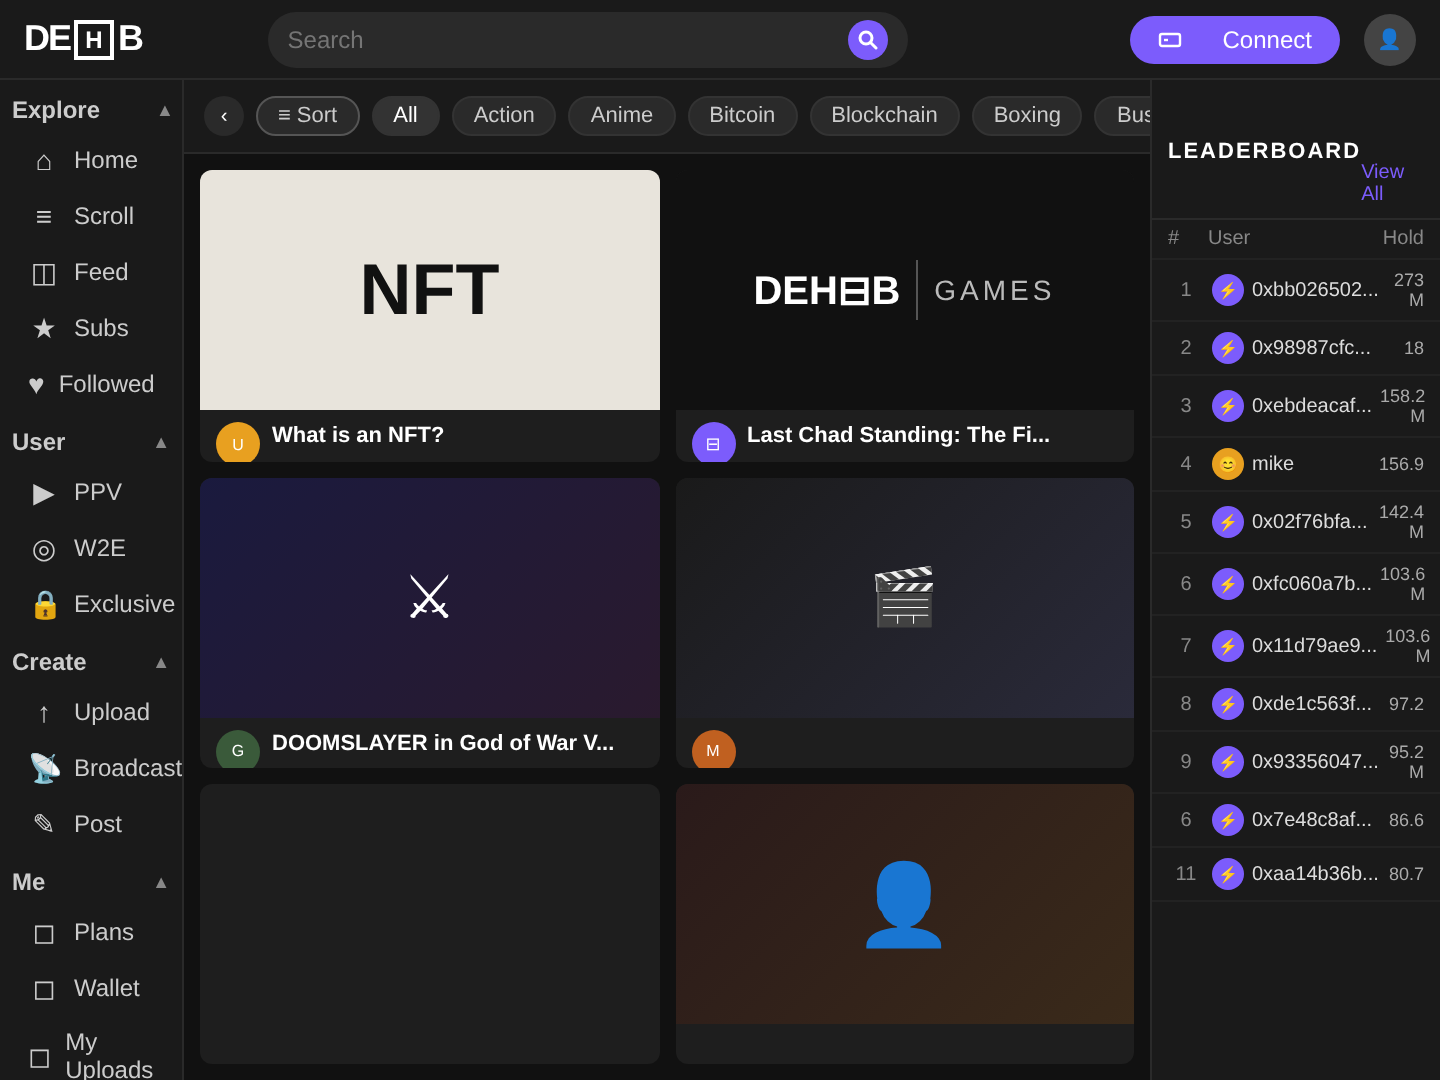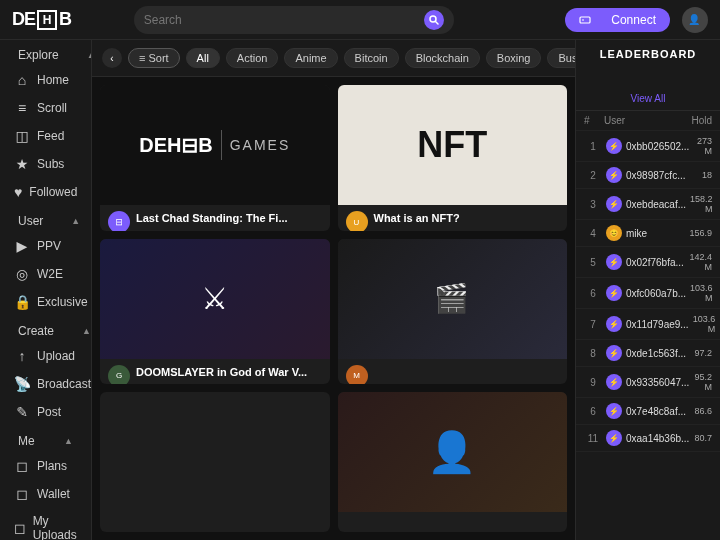--- a/index.html
+++ b/index.html
@@ -92,24 +92,24 @@
       overflow-y: auto;
       flex-shrink: 0;
       padding-bottom: 8px;
     }
     .sidebar::-webkit-scrollbar { width: 3px; }
     .sidebar::-webkit-scrollbar-thumb { background: #333; }
     .sidebar-section-header {
       display: flex;
       align-items: center;
       justify-content: space-between;
-      padding: 8px 18px 4px;
+      padding: 8px 6px 4px;
       color: #ccc;
       font-size: 12px;
-      font-weight: normal;
+      font-weight: bold;
       cursor: pointer;
       gap: 28px;
     }
     .sidebar-section-header .chevron {
       font-size: 9px;
       color: #888;
     }
     .sidebar-item {
       display: flex;
       align-items: center;
@@ -282,21 +282,20 @@
     }
     .leaderboard::-webkit-scrollbar { width: 3px; }
     .leaderboard::-webkit-scrollbar-thumb { background: #333; }
     .lb-header {
       display: flex;
       align-items: center;
       justify-content: space-between;
       padding: 8px 8px 6px;
       border-bottom: 1px solid #2a2a2a;
       flex-shrink: 0;
-      flex-direction: column;
     }
     .lb-title {
       font-size: 11px;
       font-weight: bold;
       color: #fff;
       letter-spacing: 1px;
     }
     .lb-view-all {
       font-size: 10px;
       color: #7c5cfc;
@@ -533,50 +532,50 @@
       </div>
       <div class="filter-pill">
         <span>Business</span>
       </div>
 
     </div>
 
     <div class="video-grid">
 
       <div class="video-card">
+        <div class="video-thumbnail thumb-nft">
+          <span class="thumb-nft-text">NFT</span>
+        </div>
+        <div class="video-info">
+          <div class="video-title-row">
+            <div class="channel-avatar" style="background:#e8a020;font-size:8px;">U</div>
+            <div class="video-title">What is an NFT?</div>
+          </div>
+
+        </div>
+      </div>
+
+      <div class="video-card">
         <div class="video-thumbnail thumb-dehub">
           <div class="dehub-games-logo">
             <span class="dh-text">DEH⊟B</span>
             <span class="divider"></span>
             <span class="games-text">GAMES</span>
           </div>
         </div>
         <div class="video-info">
           <div class="video-title-row">
             <div class="channel-avatar" style="background:#7c5cfc;font-size:9px;">⊟</div>
             <div class="video-title">Last Chad Standing: The Fi...</div>
           </div>
 
         </div>
       </div>
 
       <div class="video-card">
-        <div class="video-thumbnail thumb-nft">
-          <span class="thumb-nft-text">NFT</span>
-        </div>
-        <div class="video-info">
-          <div class="video-title-row">
-            <div class="channel-avatar" style="background:#e8a020;font-size:8px;">U</div>
-            <div class="video-title">What is an NFT?</div>
-          </div>
-
-        </div>
-      </div>
-
-      <div class="video-card">
         <div class="video-thumbnail thumb-dark1">
           <div style="width:100%;height:100%;background:linear-gradient(135deg,#1a1a3e,#2a1a2e);display:flex;align-items:center;justify-content:center;">
             <span style="font-size:30px;">⚔</span>
           </div>
         </div>
         <div class="video-info">
           <div class="video-title-row">
             <div class="channel-avatar" style="background:#3a5a3a;font-size:8px;">G</div>
             <div class="video-title">DOOMSLAYER in God of War V...</div>
           </div>

